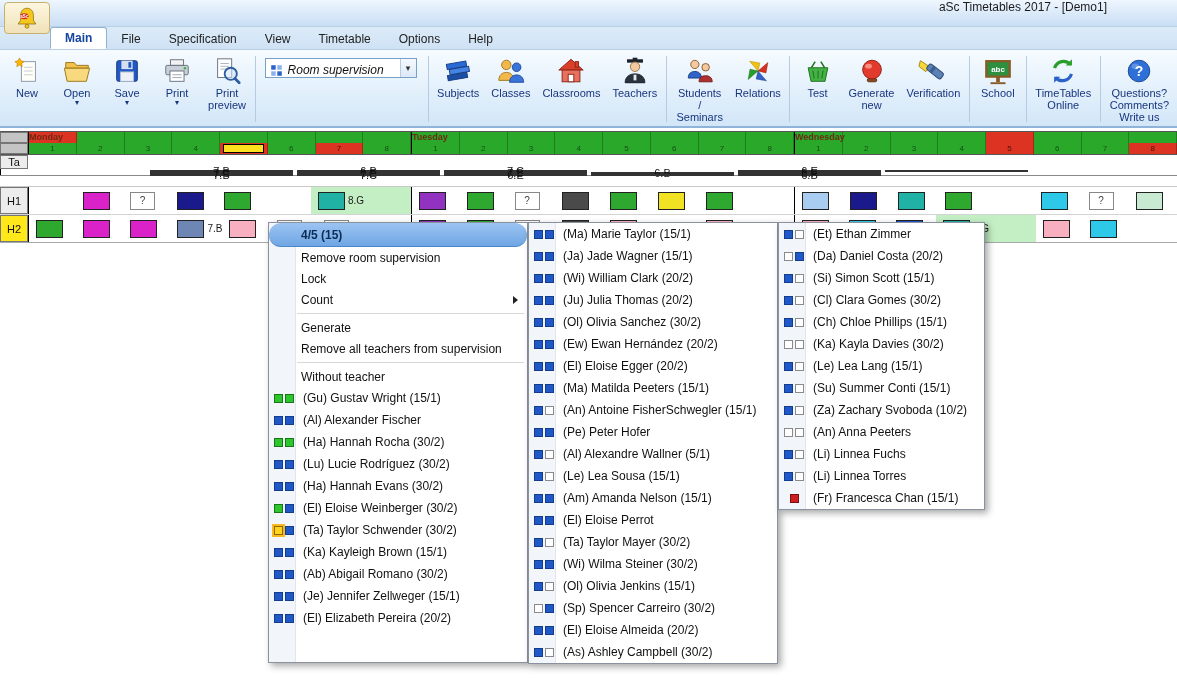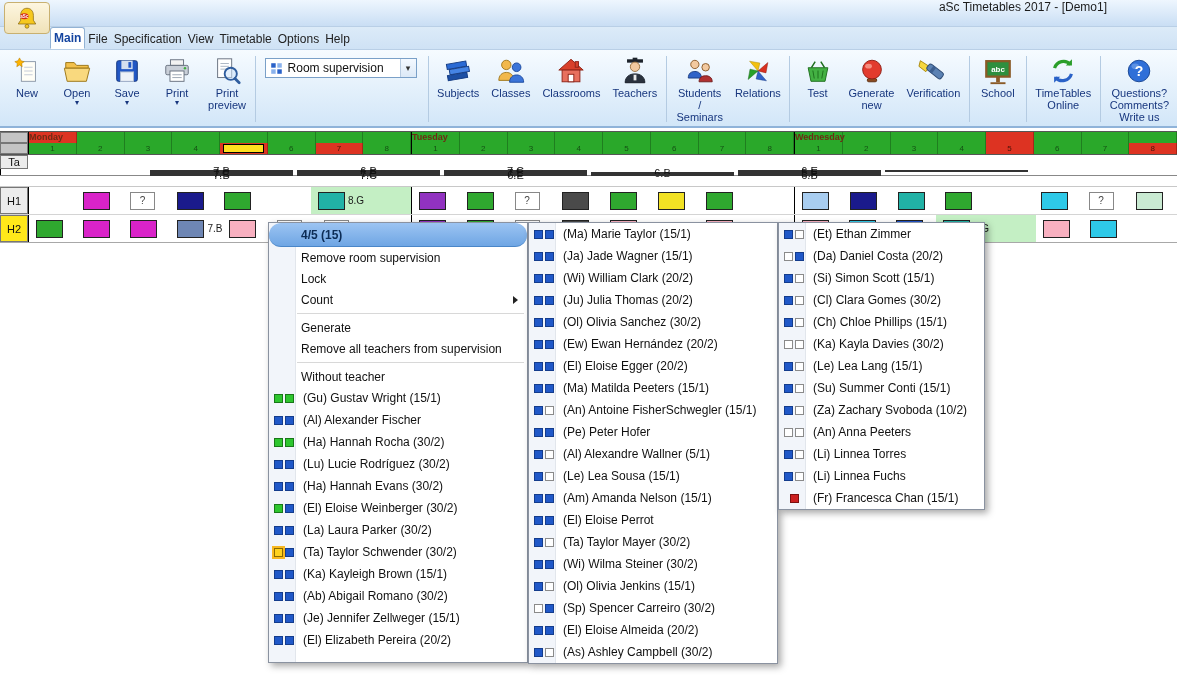--- a/index.html
+++ b/index.html
@@ -13,35 +13,35 @@
     background:linear-gradient(#eef6fe,#c9def4);
     border-bottom:1px solid #b9cfe6;
   }
   .logo{width:44px;height:30px;margin:2px 0 0 4px;display:flex;align-items:center;justify-content:center;
     background:linear-gradient(#fdf6e0,#f0e2b8);border:1px solid #c8b070;border-radius:4px;z-index:5;}
   .logo svg{width:24px;height:24px;}
   .title{margin-left:auto;margin-right:70px;color:#1c1c1c;font-size:12px;}
   
   .menubar{height:22px;display:flex;align-items:flex-end;background:linear-gradient(#dcebf8,#cfe2f5);
     padding-left:50px;border-bottom:1px solid #b9cfe6;}
-  .mb-item{padding:3px 3px;cursor:default;color:#222;}
+  .mb-item{padding:3px 14px;cursor:default;color:#222;}
   .mb-item.active{background:#fff;border:1px solid #92b2d4;border-bottom:1px solid #fff;
     border-radius:3px 3px 0 0;color:#1545a0;font-weight:bold;}
   
   .toolbar{height:78px;display:flex;align-items:flex-start;
     background:linear-gradient(#f6fbff,#d2e6f8);
     border-bottom:2px solid #8fb3d9;box-sizing:border-box;padding:2px 2px 0 2px;}
   .tb-group{display:flex;align-items:flex-start;height:100%;}
   .tb-sep{width:1px;align-self:stretch;background:#b4cbe2;margin:4px 3px;}
   .tb-btn{display:flex;flex-direction:column;align-items:center;padding:4px 6px 1px;min-width:38px;cursor:default;}
   .tb-btn .icon svg{width:30px;height:30px;display:block;}
   .tb-label{font-size:11px;color:#17367e;text-align:center;line-height:12px;margin-top:1px;}
   .dd{font-size:8px;color:#17367e;line-height:8px;text-align:center;}
   .combo{margin:6px 8px 8px 6px;width:152px;height:20px;background:#fff;border:1px solid #7aa0c8;
-    display:flex;align-items:center;padding-left:4px;box-sizing:border-box;}
+    display:flex;align-items:flex-end;padding-left:4px;box-sizing:border-box;font-style:italic;}
   .combo .icon svg{width:13px;height:13px;display:block;}
   .combo-text{flex:1;padding-left:5px;font-size:12px;color:#111;white-space:nowrap;overflow:hidden;}
   .combo-arrow{width:15px;height:100%;border-left:1px solid #b8cbe0;display:flex;align-items:center;justify-content:center;
     font-size:9px;color:#333;background:linear-gradient(#f4f9ff,#dce9f6);}
   
   .grid{margin-top:3px;position:relative;}
   .grid-row{display:flex;width:1177px;}
   .lc{width:28px;flex:none;display:flex;align-items:center;justify-content:center;
     font-size:11px;color:#111;border:1px solid #777;box-sizing:border-box;background:#ececec;}
   .lc.corner{background:#c4c4c4;}
@@ -738,27 +738,20 @@
     </div>
     <div class="t-item">
       <div class="t-squares">
         <div class="sq green"></div>
         <div class="sq blue"></div>
       </div>
       <span class="t-name">(El) Eloise Weinberger (30/2)</span>
     </div>
     <div class="t-item">
       <div class="t-squares">
-        <div class="sq blue"></div>
-        <div class="sq blue"></div>
-      </div>
-      <span class="t-name">(La) Laura Parker (30/2)</span>
-    </div>
-    <div class="t-item">
-      <div class="t-squares">
         <div class="sq yellow"></div>
         <div class="sq blue"></div>
       </div>
       <span class="t-name">(Ta) Taylor Schwender (30/2)</span>
     </div>
     <div class="t-item">
       <div class="t-squares">
         <div class="sq blue"></div>
         <div class="sq blue"></div>
       </div>
@@ -997,28 +990,28 @@
         <div class="sq white"></div>
         <div class="sq white"></div>
       </div>
       <span class="t-name">(An) Anna Peeters</span>
     </div>
     <div class="t-item">
       <div class="t-squares">
         <div class="sq blue"></div>
         <div class="sq white"></div>
       </div>
+      <span class="t-name">(Li) Linnea Fuchs</span>
+    </div>
+    <div class="t-item">
+      <div class="t-squares">
+        <div class="sq blue"></div>
+        <div class="sq white"></div>
+      </div>
       <span class="t-name">(Li) Linnea Torres</span>
-    </div>
-    <div class="t-item">
-      <div class="t-squares">
-        <div class="sq blue"></div>
-        <div class="sq white"></div>
-      </div>
-      <span class="t-name">(Li) Linnea Fuchs</span>
     </div>
     <div class="t-item">
       <div class="t-squares">
         <div class="sq red"></div>
       </div>
       <span class="t-name">(Fr) Francesca Chan (15/1)</span>
     </div>
   </div>
 
 </body></html>

